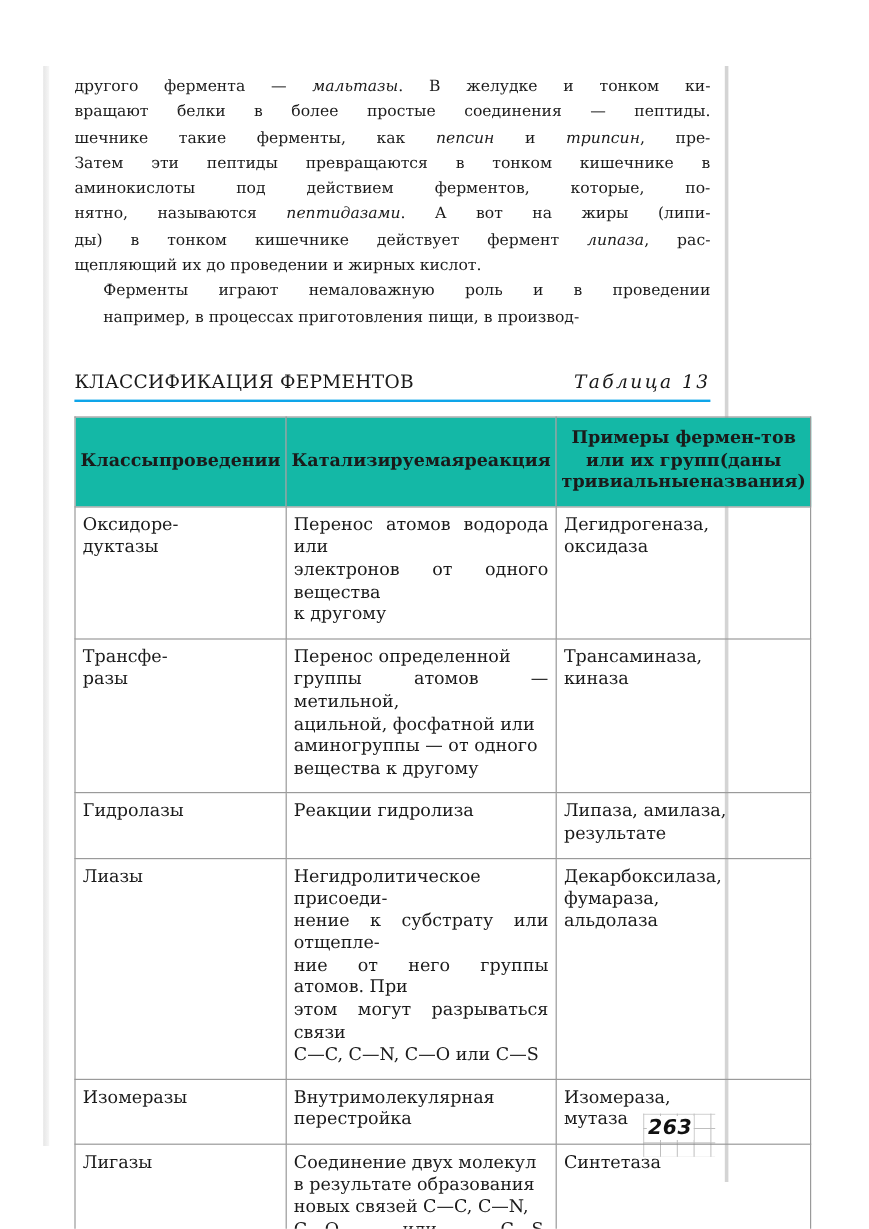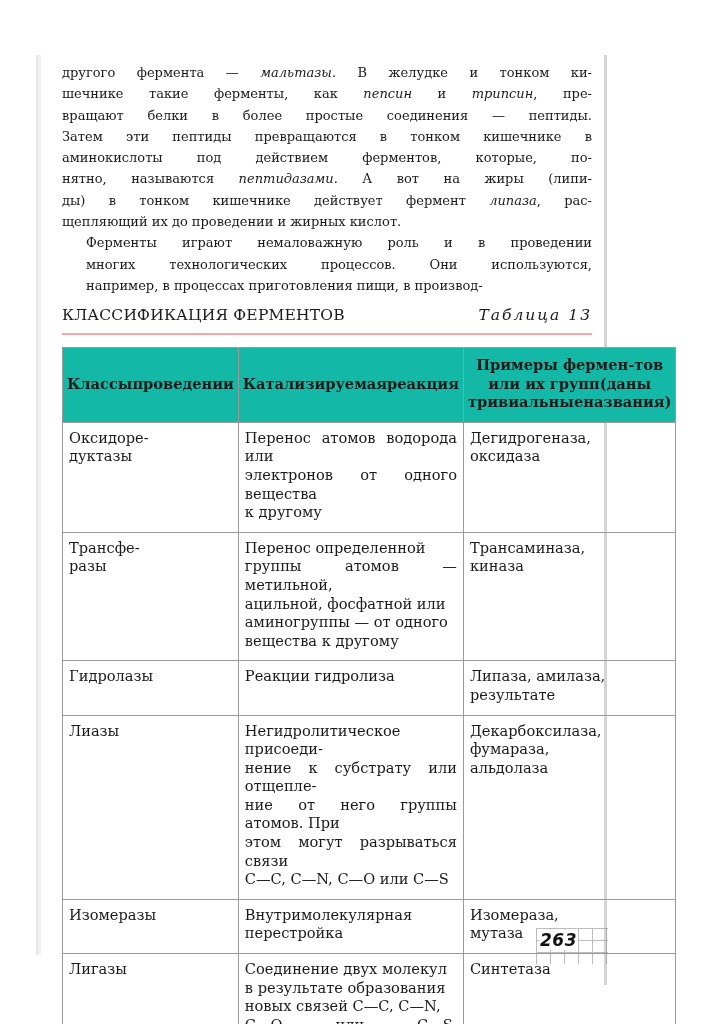--- a/index.html
+++ b/index.html
@@ -20,22 +20,22 @@
     font-size: 13px; line-height: 21.3px; text-align: justify;
   }
   .body-text p { margin: 0; }
   .body-text p.indent { text-indent: 24px; }
   .body-text .line { display: block; text-align-last: justify; white-space: nowrap; }
   .body-text .line.last { text-align-last: left; }
   .body-text em { font-style: italic; }
 
   .table-caption {
     position: absolute; left: 62px; top: 306px; width: 530px; height: 24px;
-    border-bottom: 2px solid #fca5a5;
-    display: flex; justify-content: space-between; align-items: flex-start;
+    border-bottom: 2px solid #0ea5e9;
+    display: flex; justify-content: space-between; align-items: center;
     font-size: 15.5px; padding-bottom: 3px; gap: 34px;
   }
   .table-caption .title { letter-spacing: 0.2px; }
   .table-caption .num { font-style: italic; letter-spacing: 2px; }
 
   table.enz {
     position: absolute; left: 62px; top: 347px; width: 535px;
     border-collapse: collapse; font-size: 14.6px; line-height: 18.6px;
   }
   table.enz th, table.enz td {
@@ -45,21 +45,21 @@
     background: #14b8a6; font-weight: bold; vertical-align: middle; text-align: center;
     padding: 8px 4px 10px 4px;
   }
   table.enz col.c1 { width: 102px; }
   table.enz col.c2 { width: 262px; }
   table.enz col.c3 { width: 171px; }
   table.enz td.reaction { text-align: justify; }
   table.enz td .nl { display: block; }
 
   .page-number {
-    position: absolute; left: 536px; top: 928px; width: 60px; height: 36px; padding-left: 12px;
+    position: absolute; left: 536px; top: 928px; width: 60px; height: 36px;
   }
   .page-number .grid {
     position: absolute; inset: 0;
     background-image:
       linear-gradient(to right, #888 1px, transparent 1px),
       linear-gradient(to bottom, #888 1px, transparent 1px);
     background-size: 14px 12px;
     opacity: 0.55;
   }
   .page-number .num {
@@ -70,31 +70,30 @@
 </style>
 </head>
 <body>
 
 <div class="page-edge-left"></div>
 <div class="page-edge-right"></div>
 
 <div class="body-text">
   <p>
       <span class="line">другого фермента — <em>мальтазы</em>. В желудке и тонком ки-</span>
+      <span class="line">вращают белки в более простые соединения — пептиды.</span>
       <span class="line">шечнике такие ферменты, как <em>пепсин</em> и <em>трипсин</em>, пре-</span>
-      <span class="line">вращают белки в более простые соединения — пептиды.</span>
       <span class="line">Затем эти пептиды превращаются в тонком кишечнике в</span>
       <span class="line">аминокислоты под действием ферментов, которые, по-</span>
       <span class="line">нятно, называются <em>пептидазами</em>. А вот на жиры (липи-</span>
       <span class="line">ды) в тонком кишечнике действует фермент <em>липаза</em>, рас-</span>
       <span class="line last">щепляющий их до проведении и жирных кислот.</span>
     </p>
   <p class="indent">
       <span class="line">Ферменты играют немаловажную роль и в проведении</span>
-      <span class="line">многих технологических процессов. Они используются,</span>
       <span class="line last">например, в процессах приготовления пищи, в производ-</span>
     </p>
 </div>
 
 <div class="table-caption">
   <span class="title">КЛАССИФИКАЦИЯ ФЕРМЕНТОВ</span>
   <span class="num">Таблица 13</span>
 </div>
 
 <table class="enz">

